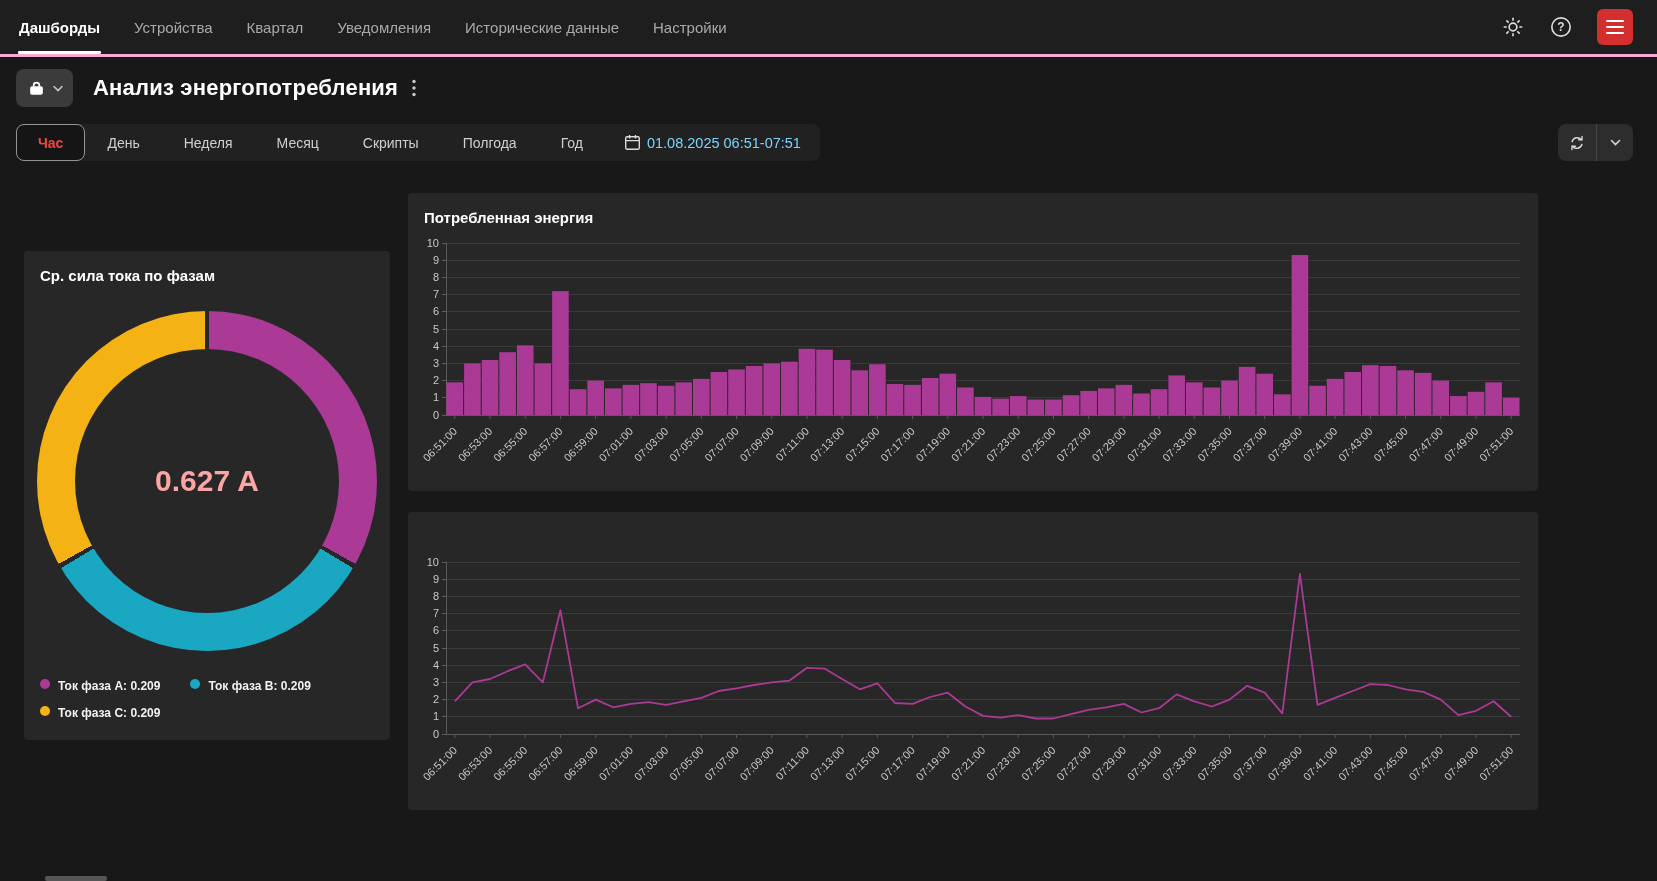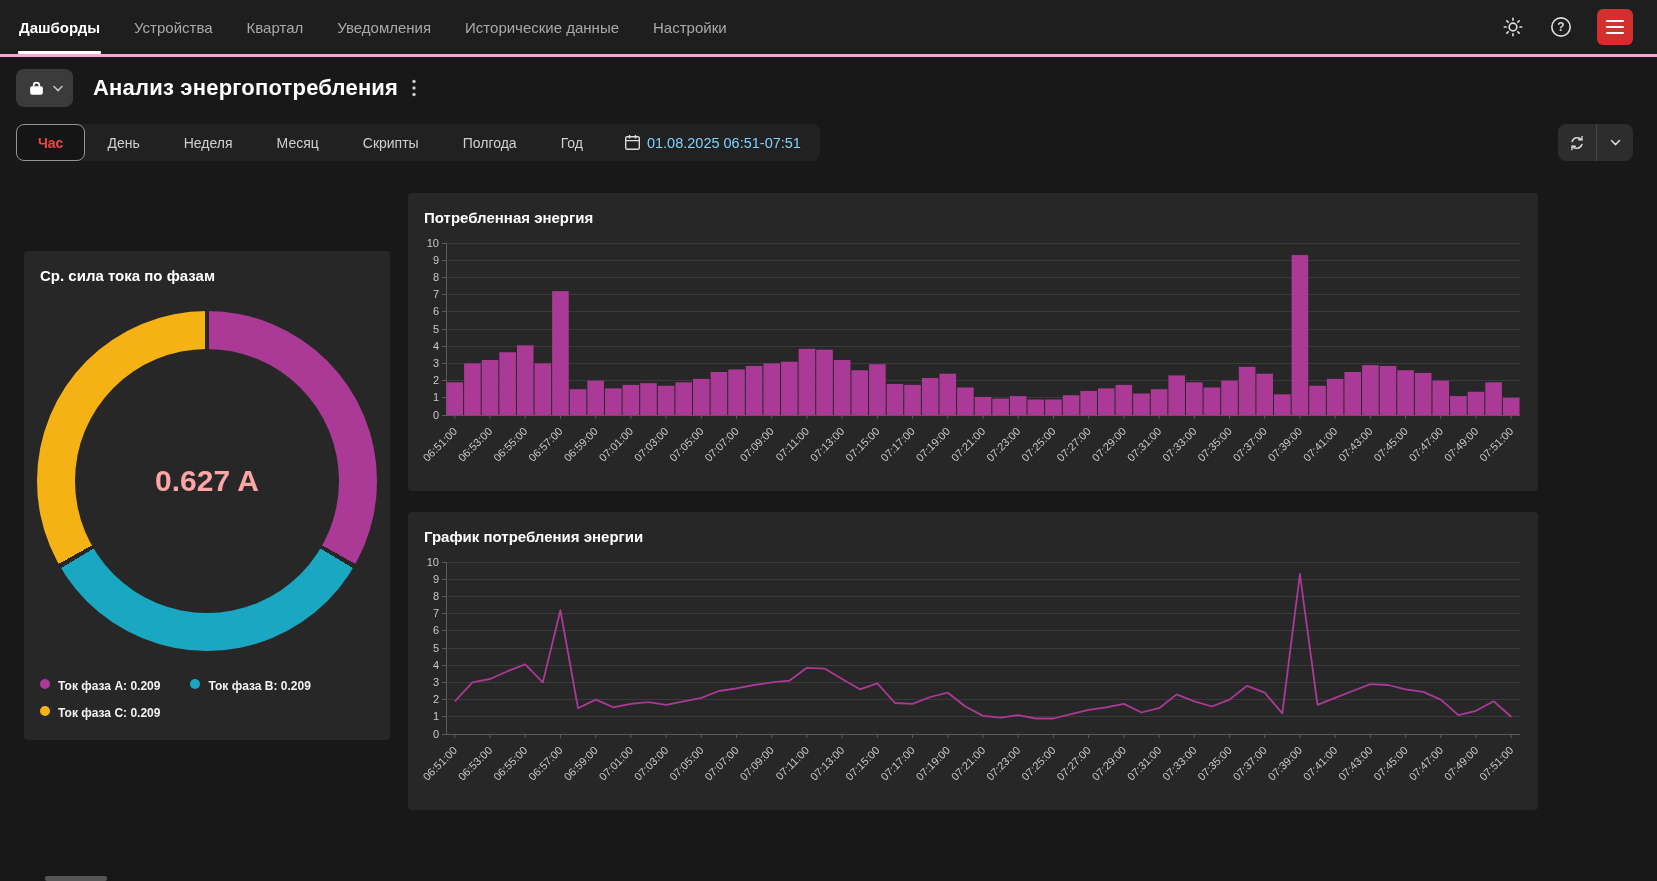--- a/index.html
+++ b/index.html
@@ -339,21 +339,20 @@
         <line x1="1022.7704918032788" y1="184" x2="1022.7704918032788" y2="188" stroke="#5a5a5a"></line>
         <text transform="translate(1025.8 201) rotate(-45)" text-anchor="end" font-size="11" fill="#c9c9c9">07:47:00</text>
         <line x1="1057.9836065573772" y1="184" x2="1057.9836065573772" y2="188" stroke="#5a5a5a"></line>
         <text transform="translate(1061.0 201) rotate(-45)" text-anchor="end" font-size="11" fill="#c9c9c9">07:49:00</text>
         <line x1="1093.1967213114756" y1="184" x2="1093.1967213114756" y2="188" stroke="#5a5a5a"></line>
         <text transform="translate(1096.2 201) rotate(-45)" text-anchor="end" font-size="11" fill="#c9c9c9">07:51:00</text>
       </svg></div>
 </section>
 
 <section class="card line-card">
-  <h2 class="card-title">График потребления энергии</h2>
   <div class="chart-box" id="line-chart"><svg width="1110" height="250" viewBox="0 0 1110 250" font-family="Liberation Sans, sans-serif">
         <line x1="28" y1="184" x2="1102" y2="184" stroke="#5a5a5a" shape-rendering="crispEdges"></line>
         <line x1="24" y1="184" x2="28" y2="184" stroke="#5a5a5a" shape-rendering="crispEdges"></line>
         <text x="21" y="187.5" text-anchor="end" font-size="11" fill="#c9c9c9">0</text>
         <line x1="28" y1="166.8" x2="1102" y2="166.8" stroke="#3a3a3a" shape-rendering="crispEdges"></line>
         <line x1="24" y1="166.8" x2="28" y2="166.8" stroke="#5a5a5a" shape-rendering="crispEdges"></line>
         <text x="21" y="170.3" text-anchor="end" font-size="11" fill="#c9c9c9">1</text>
         <line x1="28" y1="149.6" x2="1102" y2="149.6" stroke="#3a3a3a" shape-rendering="crispEdges"></line>
         <line x1="24" y1="149.6" x2="28" y2="149.6" stroke="#5a5a5a" shape-rendering="crispEdges"></line>
         <text x="21" y="153.1" text-anchor="end" font-size="11" fill="#c9c9c9">2</text>

